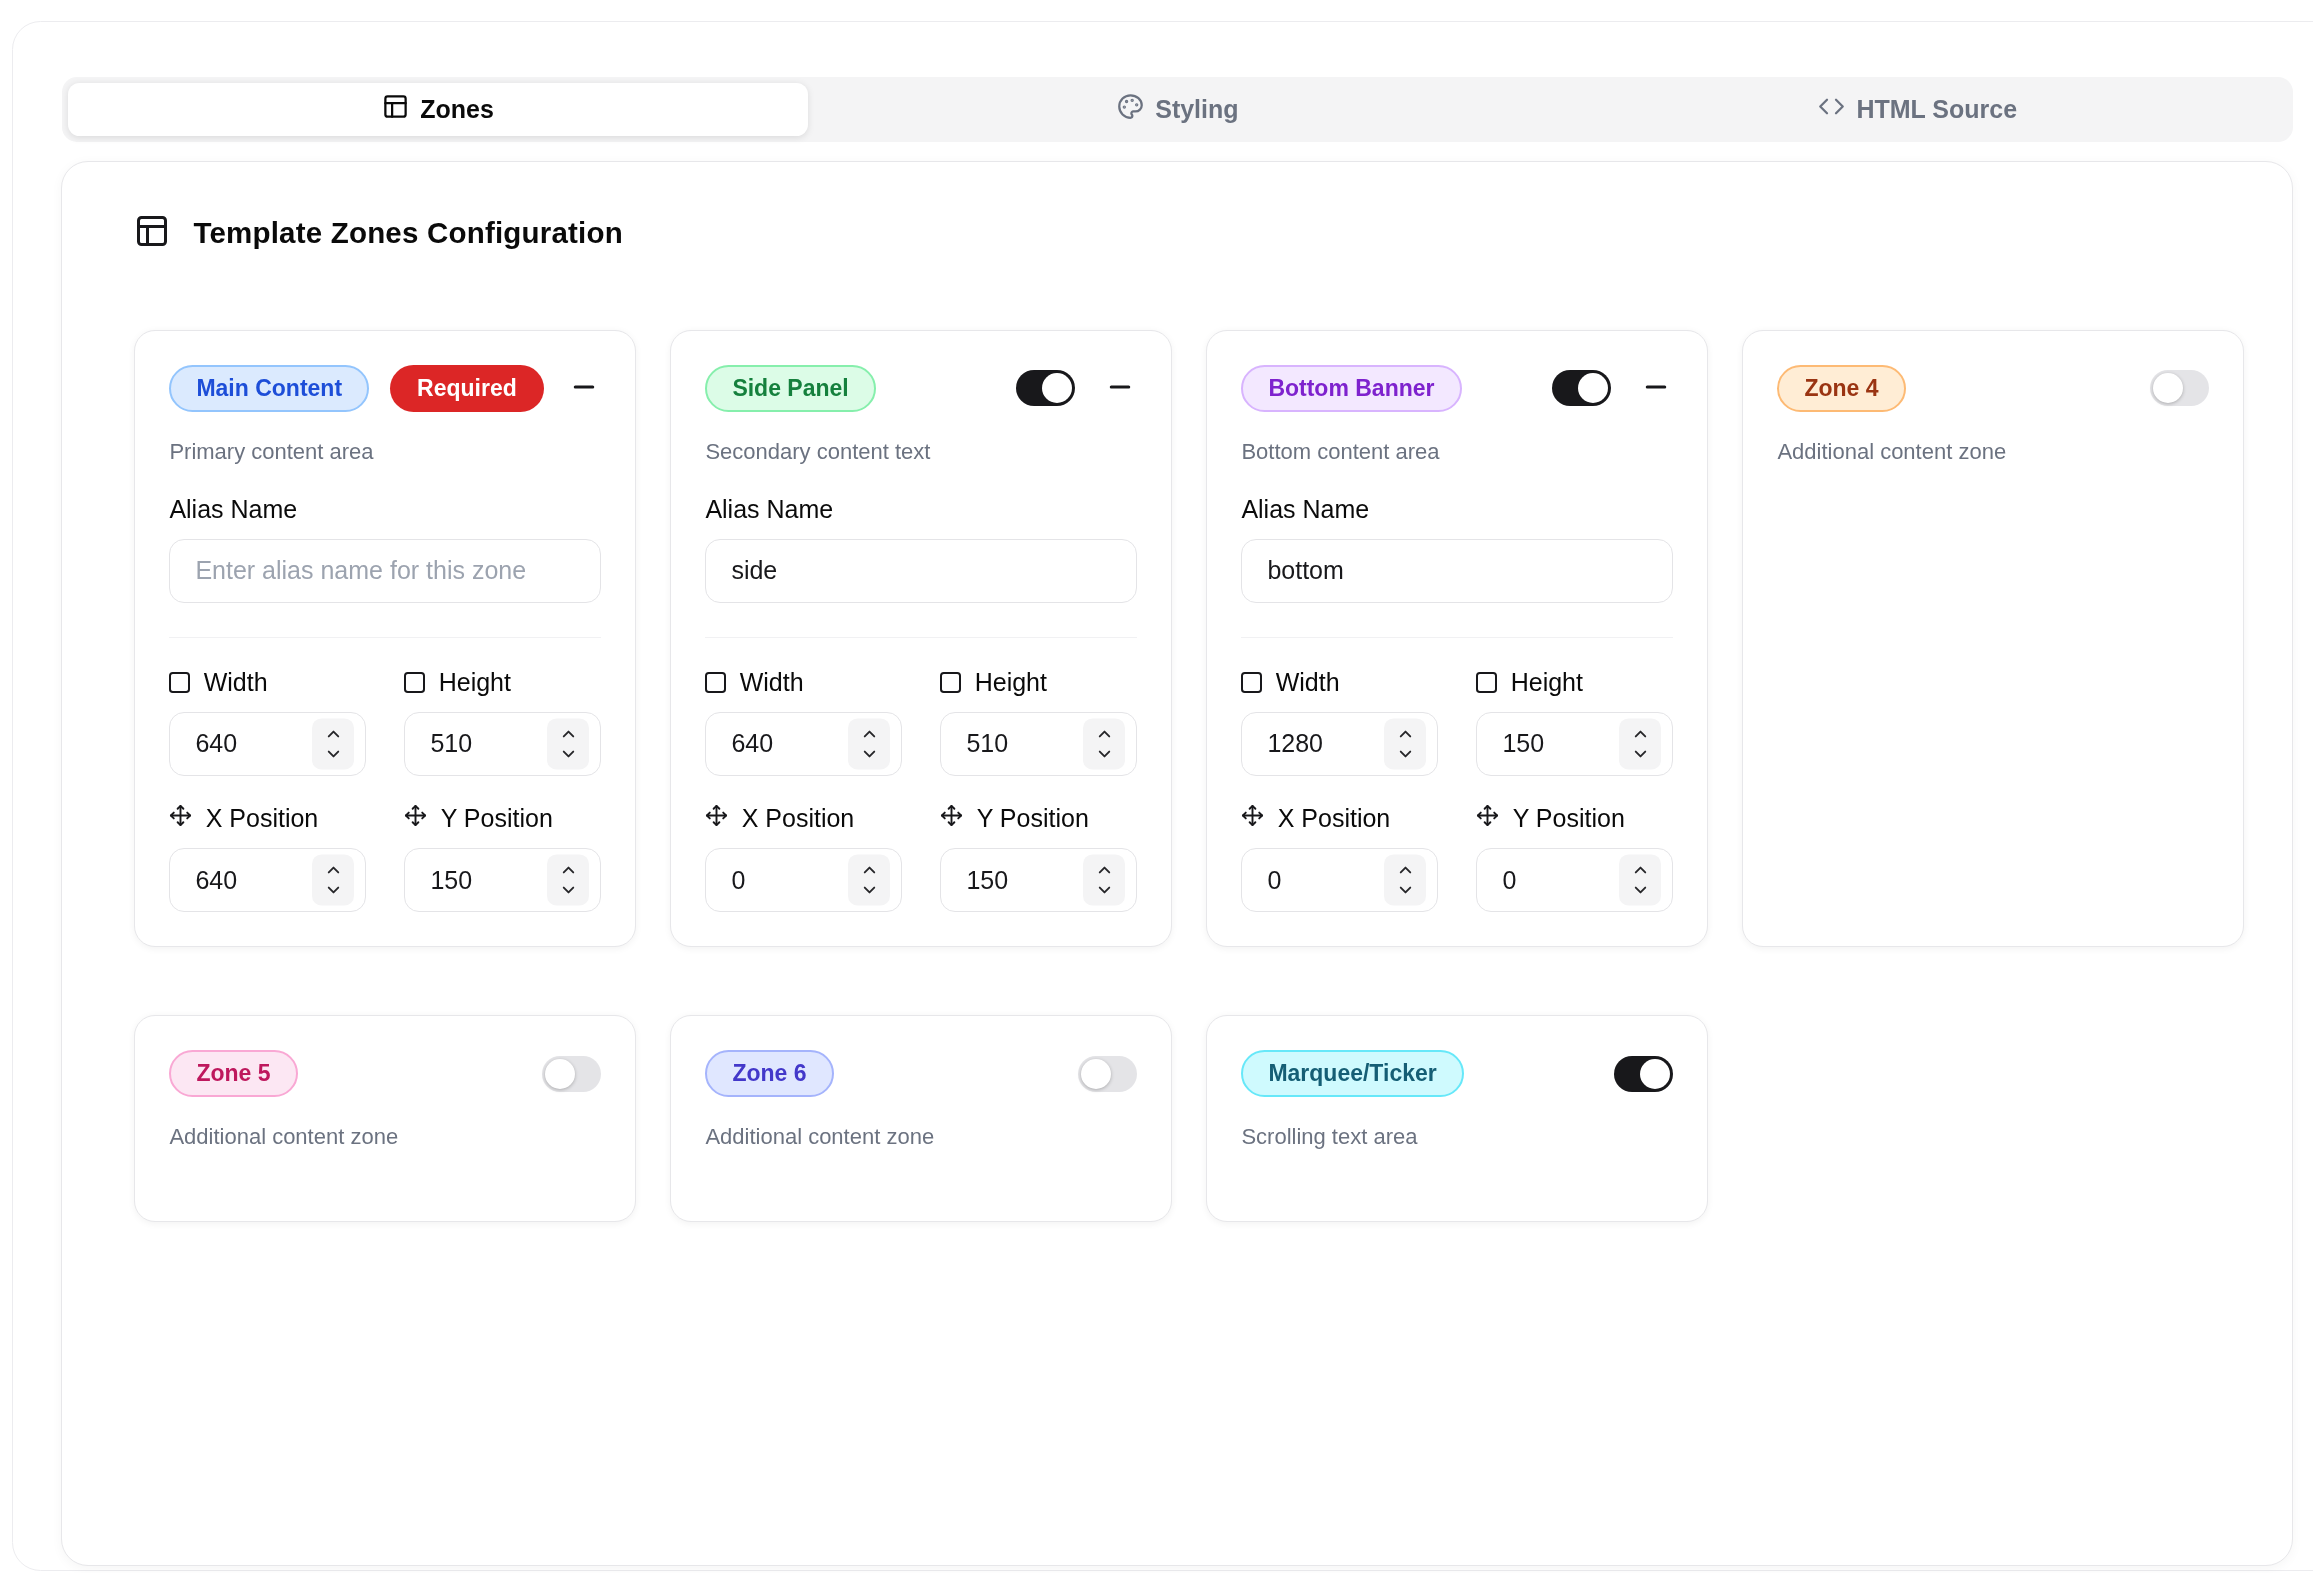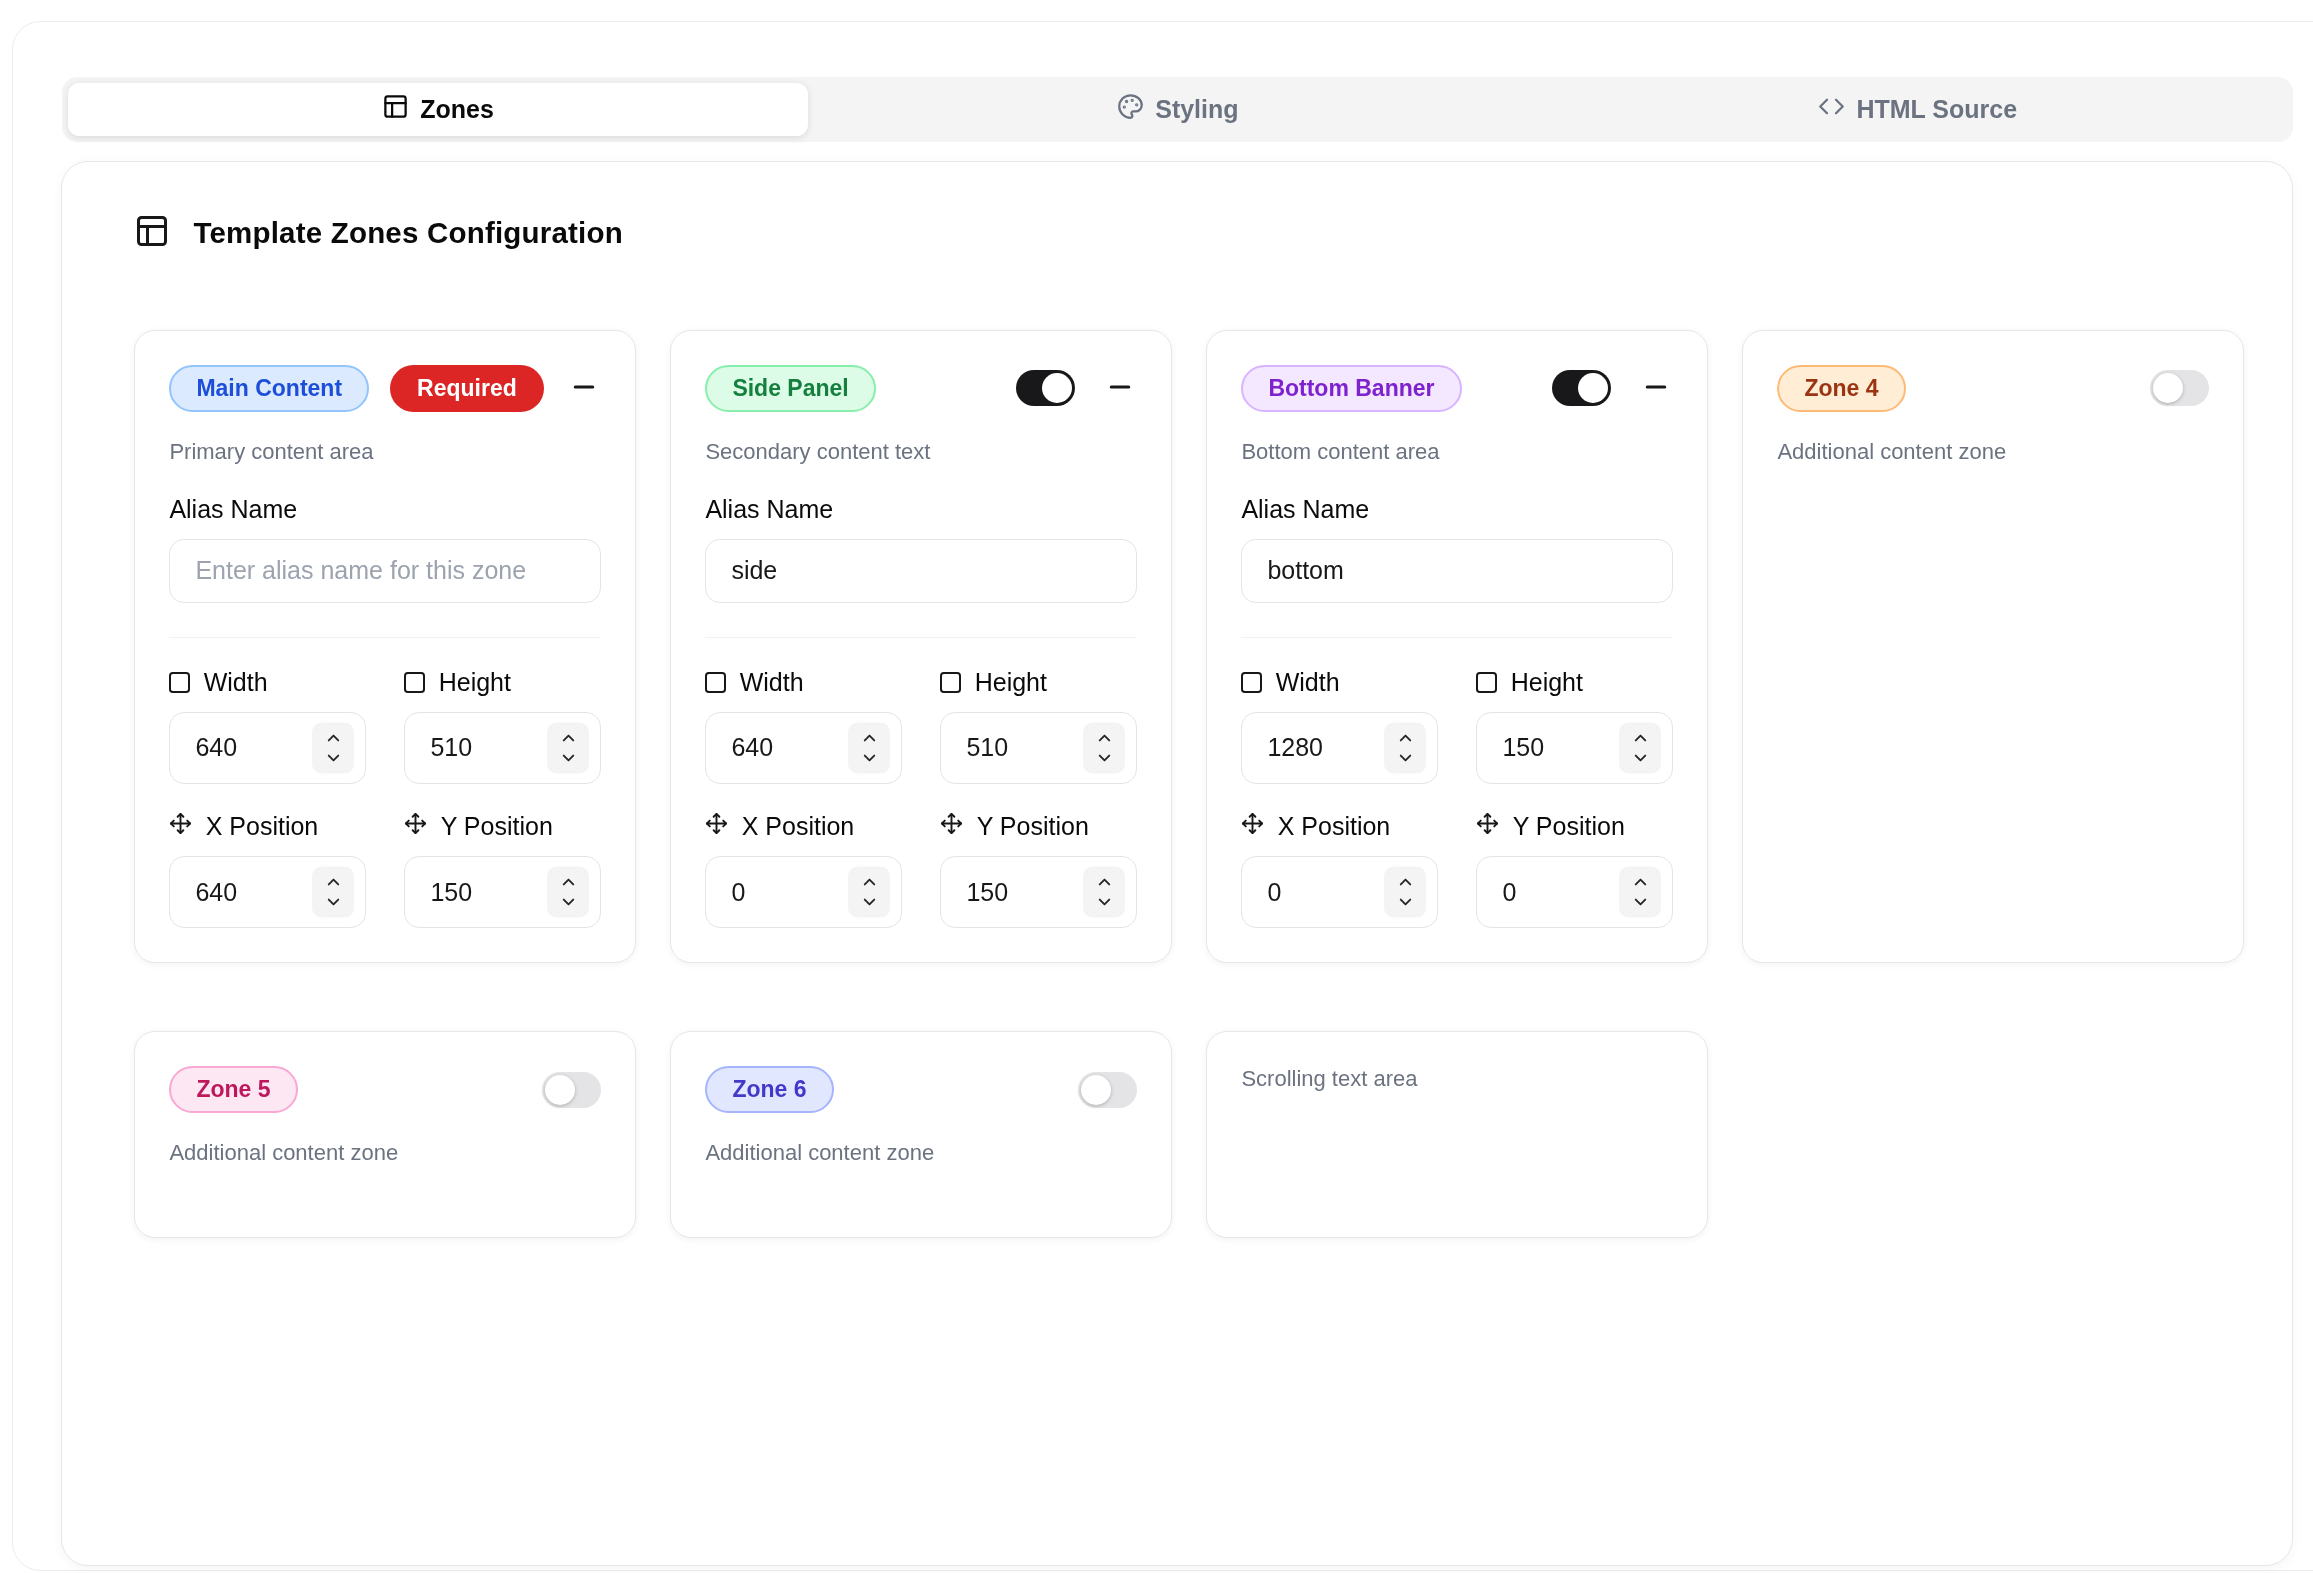--- a/index.html
+++ b/index.html
@@ -153,21 +153,21 @@
   .checkbox-square {
     width: 21px; height: 21px;
     border: 2.4px solid #18181b;
     border-radius: 3.8px;
     background: #fff;
     flex: 0 0 auto;
     cursor: pointer;
   }
   .num-field {
     position: relative;
-    height: 72px;
+    height: 64px;
     border: 1.9px solid #e4e4e7;
     border-radius: 15px;
     display: flex; align-items: center;
     background: #fff;
   }
   .num-input {
     border: none; outline: none;
     font-size: 25px; font-family: inherit; color: #18181b;
     width: 100%;
     padding: 0 67px 0 25px;
@@ -617,19 +617,29 @@
           <div class="header-controls">
             <button class="toggle off">
                 <span class="knob"></span>
               </button>
           </div>
         </div>
         <div class="zone-desc">Additional content zone</div>
       </div>
 
       <div class="zone-card collapsed">
+        <div class="card-header">
+          <div class="badge-group">
+            <span class="zone-badge badge-cyan">Marquee/Ticker</span>
+          </div>
+          <div class="header-controls">
+            <button class="toggle on">
+                <span class="knob"></span>
+              </button>
+          </div>
+        </div>
         <div class="zone-desc">Scrolling text area</div>
       </div>
 
     </div>
   </div>
 </div>
 
 
 </body></html>

